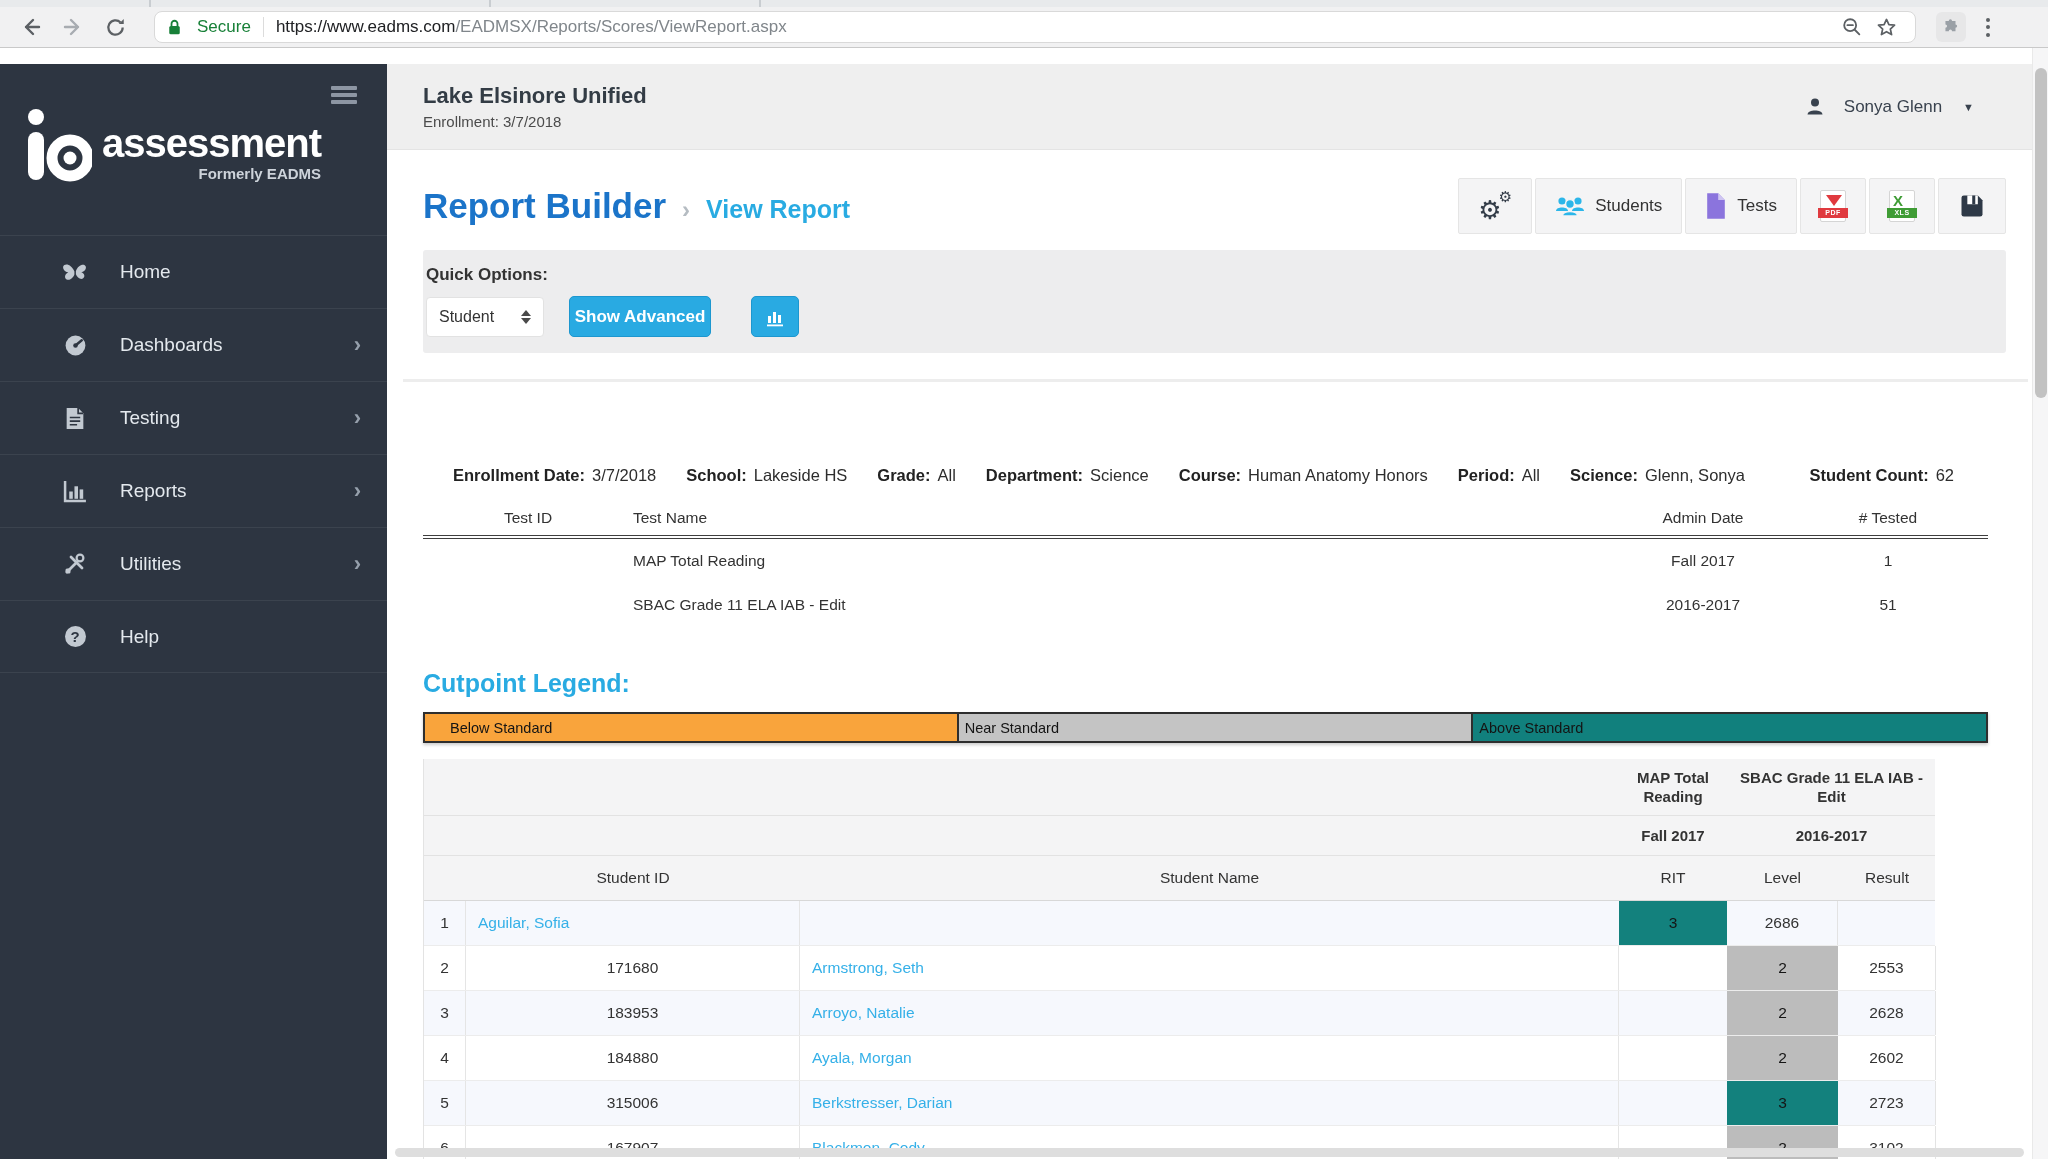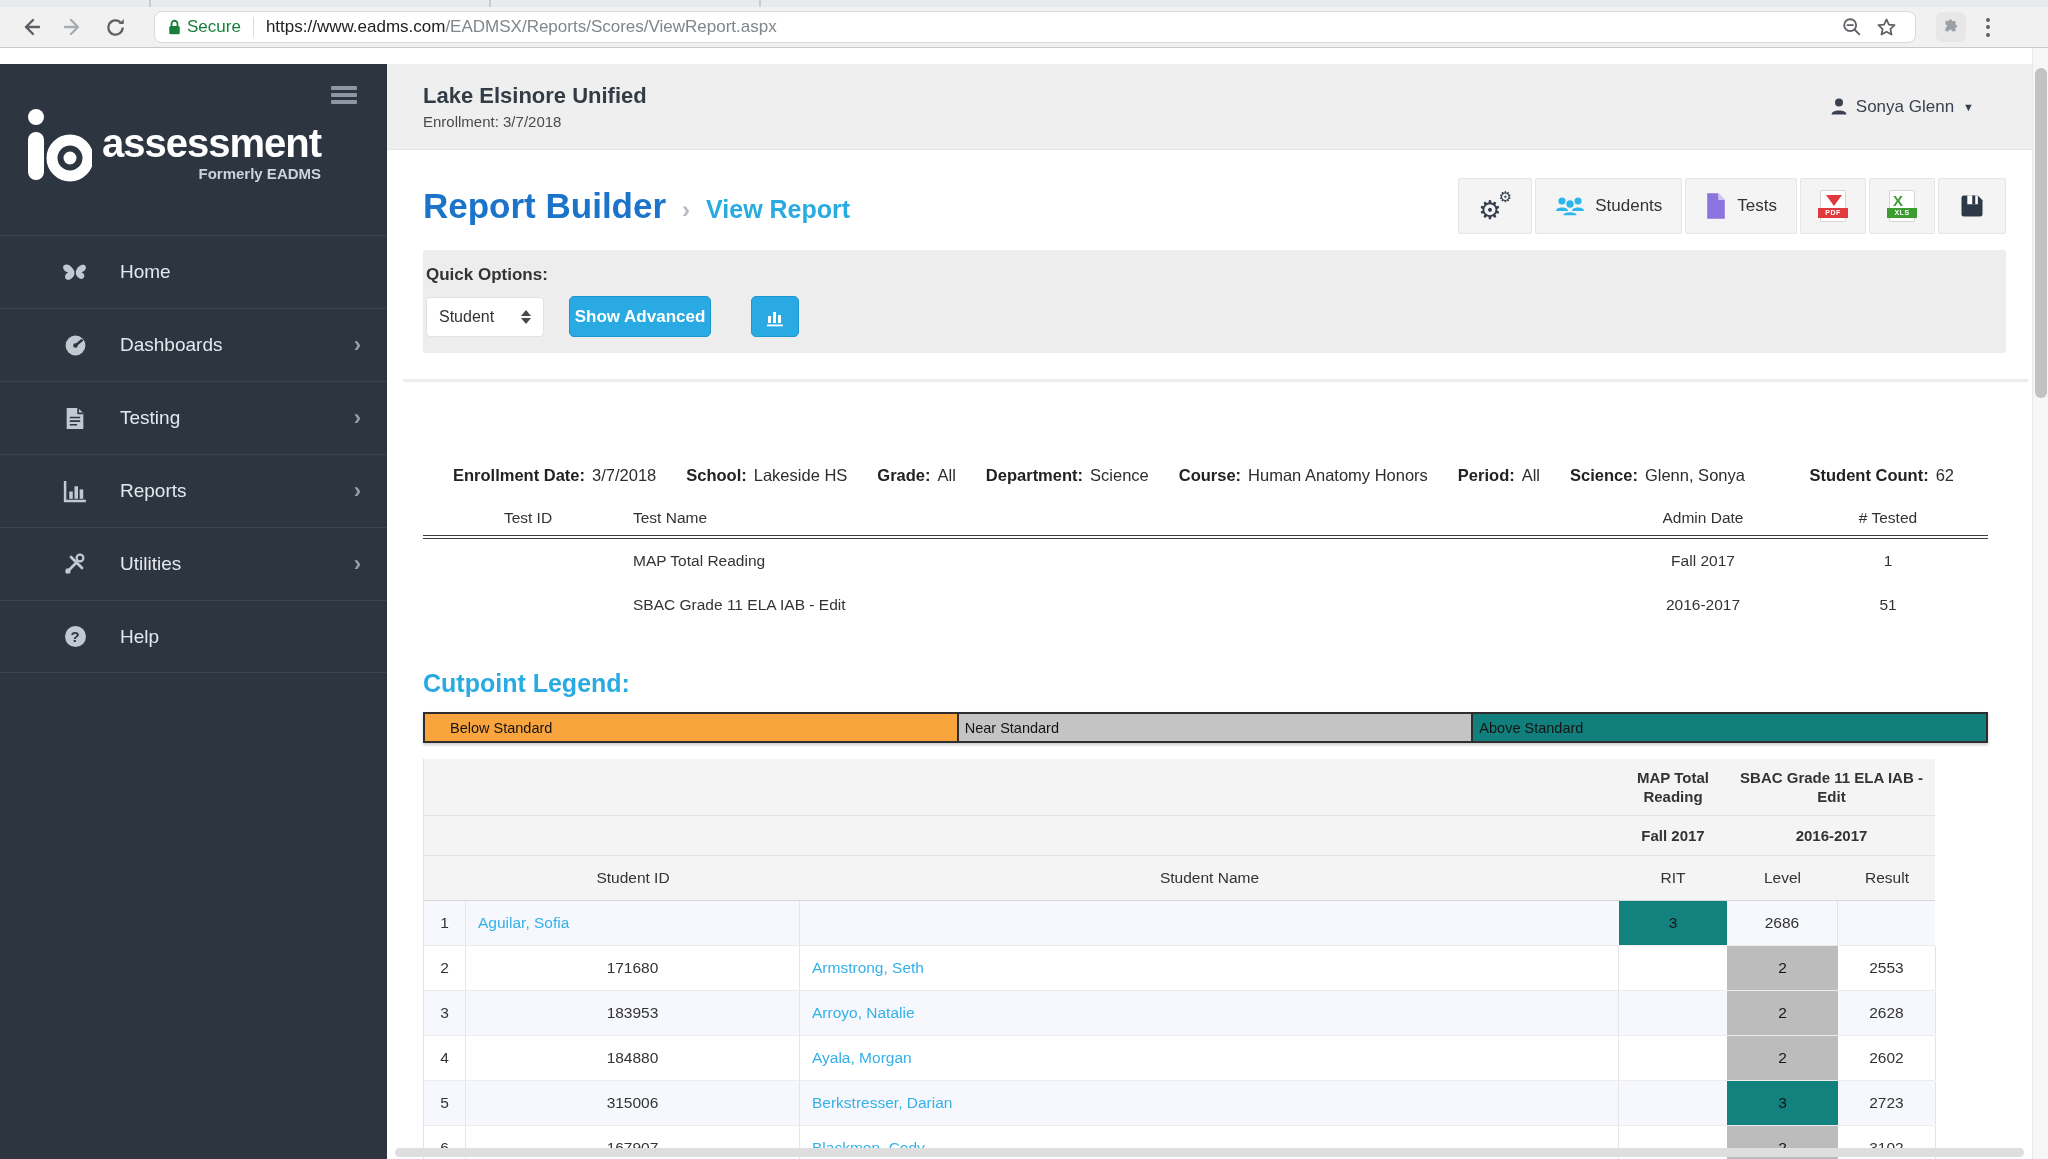--- a/index.html
+++ b/index.html
@@ -6,21 +6,21 @@
   html,body { width:2048px; height:1159px; overflow:hidden; }
   body { font-family:"Liberation Sans","DejaVu Sans",sans-serif; background:#fff; position:relative; }
 
   
   .tabstrip { height:7px;
     background:linear-gradient(90deg,#e8eaec 0 149px,#c9cdd1 149px 151px,#e8eaec 151px 489px,#c9cdd1 489px 491px,#e8eaec 491px 759px,#c9cdd1 759px 761px,#e8eaec 761px 100%); }
   .chrome { height:41px; background:#f1f1f2; border-bottom:1px solid #c9c9c9; display:flex; align-items:center; padding:0 14px; }
   .nav-ico { width:34px; height:34px; display:flex; align-items:center; justify-content:center; color:#5c6064; margin-right:8px; }
   .nav-ico.disabled { color:#a8acb1; }
   .urlbar { flex:1; height:32px; background:#fff; border:1px solid #d9d9d9; border-radius:8px; display:flex; align-items:center; padding:0 12px; margin:0 10px 0 14px; max-width:1762px; }
-  .secure { display:flex; align-items:center; gap:5px; color:#188038; font-size:17px; }
+  .secure { display:flex; align-items:center; gap:15px; color:#188038; font-size:17px; }
   .url-sep { width:1px; height:20px; background:#dcdcdc; margin:0 12px; }
   .url-text { font-size:17px; color:#202124; white-space:nowrap; }
   .url-path { color:#80868b; }
   .url-spacer { flex:1; }
   .urlbar .nav-ico { margin:0 2px; width:30px; }
   .ext-ico { width:30px; height:30px; border-radius:6px; background:#e7e7e8; display:flex; align-items:center; justify-content:center; color:#9aa0a6; margin:0 10px; }
   .dots { display:flex; flex-direction:column; gap:3.5px; padding:6px 10px; }
   .dots i { width:4px; height:4px; border-radius:50%; background:#5c6064; }
 
   
@@ -41,21 +41,21 @@
   .nav-item .ico { width:34px; display:flex; justify-content:center; color:#c2c9d1; }
   .nav-item .lbl { margin-left:28px; font-size:19px; color:#e4e9ee; }
   .nav-item .chev { position:absolute; right:26px; color:#96a0ac; font-size:22px; font-weight:bold; }
   .q-ico { width:21px; height:21px; border-radius:50%; background:#c2c9d1; color:#2d3541; font-weight:bold; font-size:15px; display:flex; align-items:center; justify-content:center; }
 
   
   .main { flex:1; position:relative; background:#fff; overflow:hidden; }
   .band { height:86px; background:#efefef; border-bottom:1px solid #e4e4e4; display:flex; align-items:center; justify-content:space-between; padding:0 74px 0 36px; }
   .district { font-size:22px; font-weight:bold; color:#333c45; }
   .enrollment { font-size:15px; color:#4b4b4b; margin-top:4px; }
-  .user { display:flex; align-items:center; gap:9px; color:#39424e; font-size:17px; cursor:pointer;justify-content:space-between; }
+  .user { display:flex; align-items:center; gap:21px; color:#39424e; font-size:17px; cursor:pointer;justify-content:space-between; }
   .caret { font-size:11px; color:#39424e; }
 
   .content { padding:0 42px 0 36px; }
 
   
   .bc-row { margin-top:20px; height:64px; display:flex; justify-content:space-between; align-items:flex-end; }
   .bc { display:flex; align-items:baseline; padding-bottom:8px; }
   .bc-title { font-size:35px; font-weight:bold; color:#1b74c9; }
   .bc-sep { font-size:24px; color:#b5bcc2; margin:0 16px; font-weight:bold; }
   .bc-cur { font-size:25px; font-weight:bold; color:#29abe2; }

